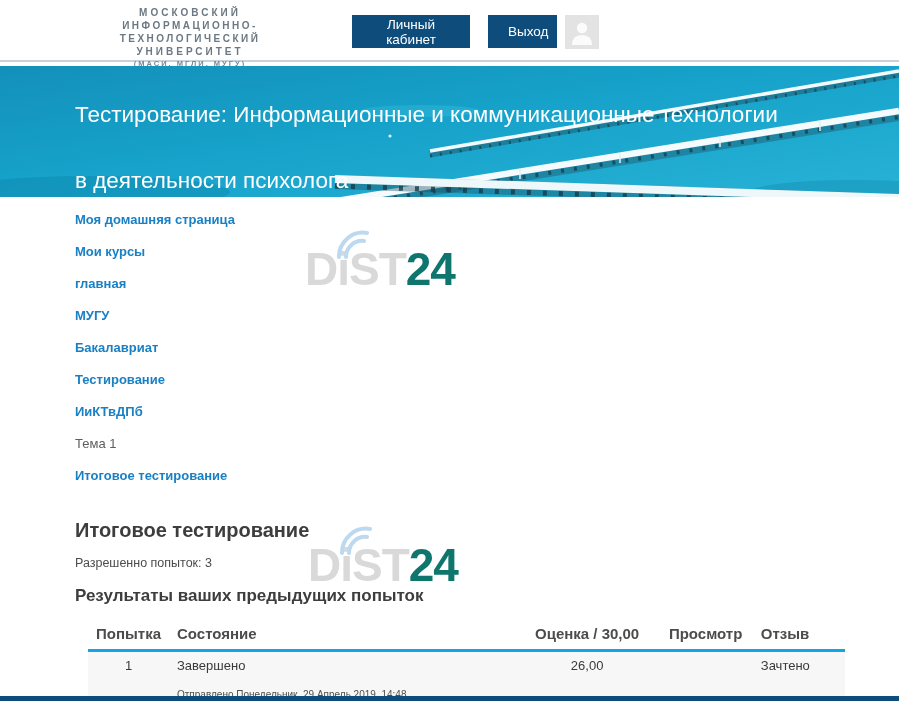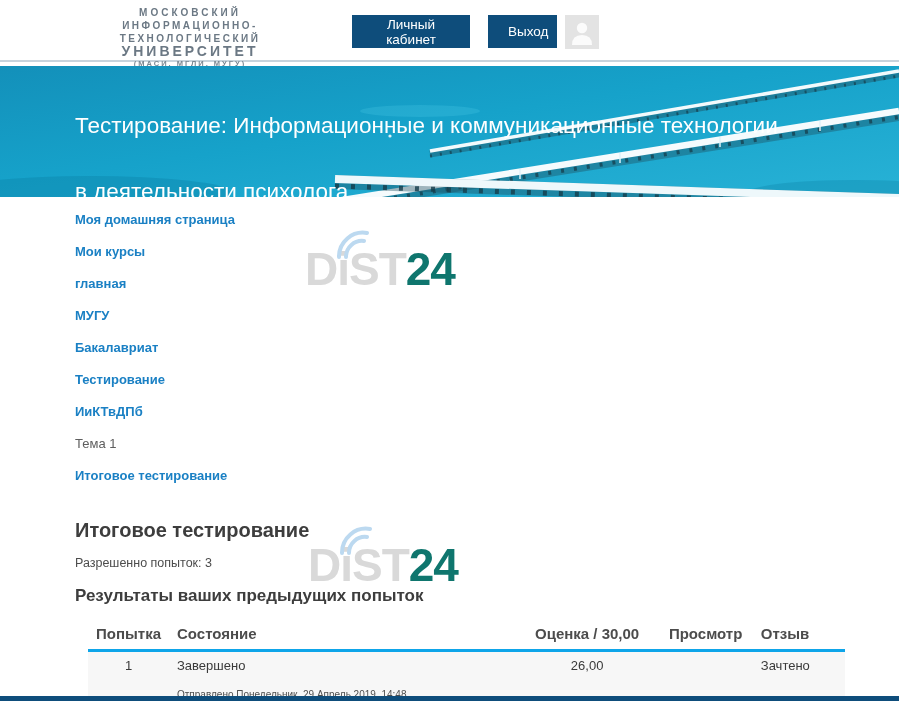--- a/index.html
+++ b/index.html
@@ -6,37 +6,37 @@
   html,body { background:#fff; }
   body { font-family:"Liberation Sans","DejaVu Sans",sans-serif; width:899px; }
   .page { position:relative; width:899px; height:701px; overflow:hidden; background:#fff; }
 
   
   .header { position:relative; height:62px; background:#fff; border-bottom:2px solid #c7d3dc; }
   .logo { position:absolute; left:62px; top:6px; width:256px; text-align:center;
           color:#6b7884; font-weight:bold; }
   .logo .l1 { font-size:10px; letter-spacing:3px; line-height:13px; }
   .logo .l2 { font-size:10px; letter-spacing:2.5px; line-height:13px; }
-  .logo .l3 { font-size:14px; letter-spacing:3px; line-height:13px; }
+  .logo .l3 { font-size:10px; letter-spacing:3px; line-height:13px; }
   .logo .l4 { font-size:7.5px; letter-spacing:2px; line-height:11px; color:#7b8893; }
   .hdr-btn { position:absolute; top:15px; height:33px; background:#0e4d7b; color:#fff;
              border:none; font-family:inherit; font-size:13.5px; padding:0 20px; cursor:pointer; }
   .btn-cabinet { left:352px; width:118px; }
   .btn-logout { left:488px; width:69px; }
   .avatar { position:absolute; left:565px; top:15px; width:34px; height:34px; background:#e3e3e3; cursor:pointer; }
 
   
   .nav-gap { height:4px; background:#fff; }
   .navbar { height:39px; background:#0e4d7b; display:flex; align-items:center; padding-left:75px; }
   .navbar a { color:#fff; text-decoration:none; font-size:13.5px; margin-right:44px; cursor:pointer; }
 
   
   .hero { position:relative; height:131px; overflow:hidden; }
   .hero svg.bg { position:absolute; left:0; top:0; }
-  .hero-title { position:absolute; left:75px; top:27px; width:710px; color:#fff;
+  .hero-title { position:absolute; left:75px; top:16px; width:710px; color:#fff;
                 font-size:22.5px; line-height:66px; font-weight:400; }
 
   
   .content { position:relative; padding:15px 64px 0 75px; }
 
   .breadcrumb { width:730px; display:flex; flex-wrap:wrap; column-gap:19px; row-gap:16px;
                 font-size:13px; font-weight:bold; line-height:16px;flex-direction:column; }
   .breadcrumb a { color:#1a80c4; text-decoration:none; cursor:pointer; }
   .breadcrumb .crumb-text { color:#5e5e5e; font-weight:normal; }
 

